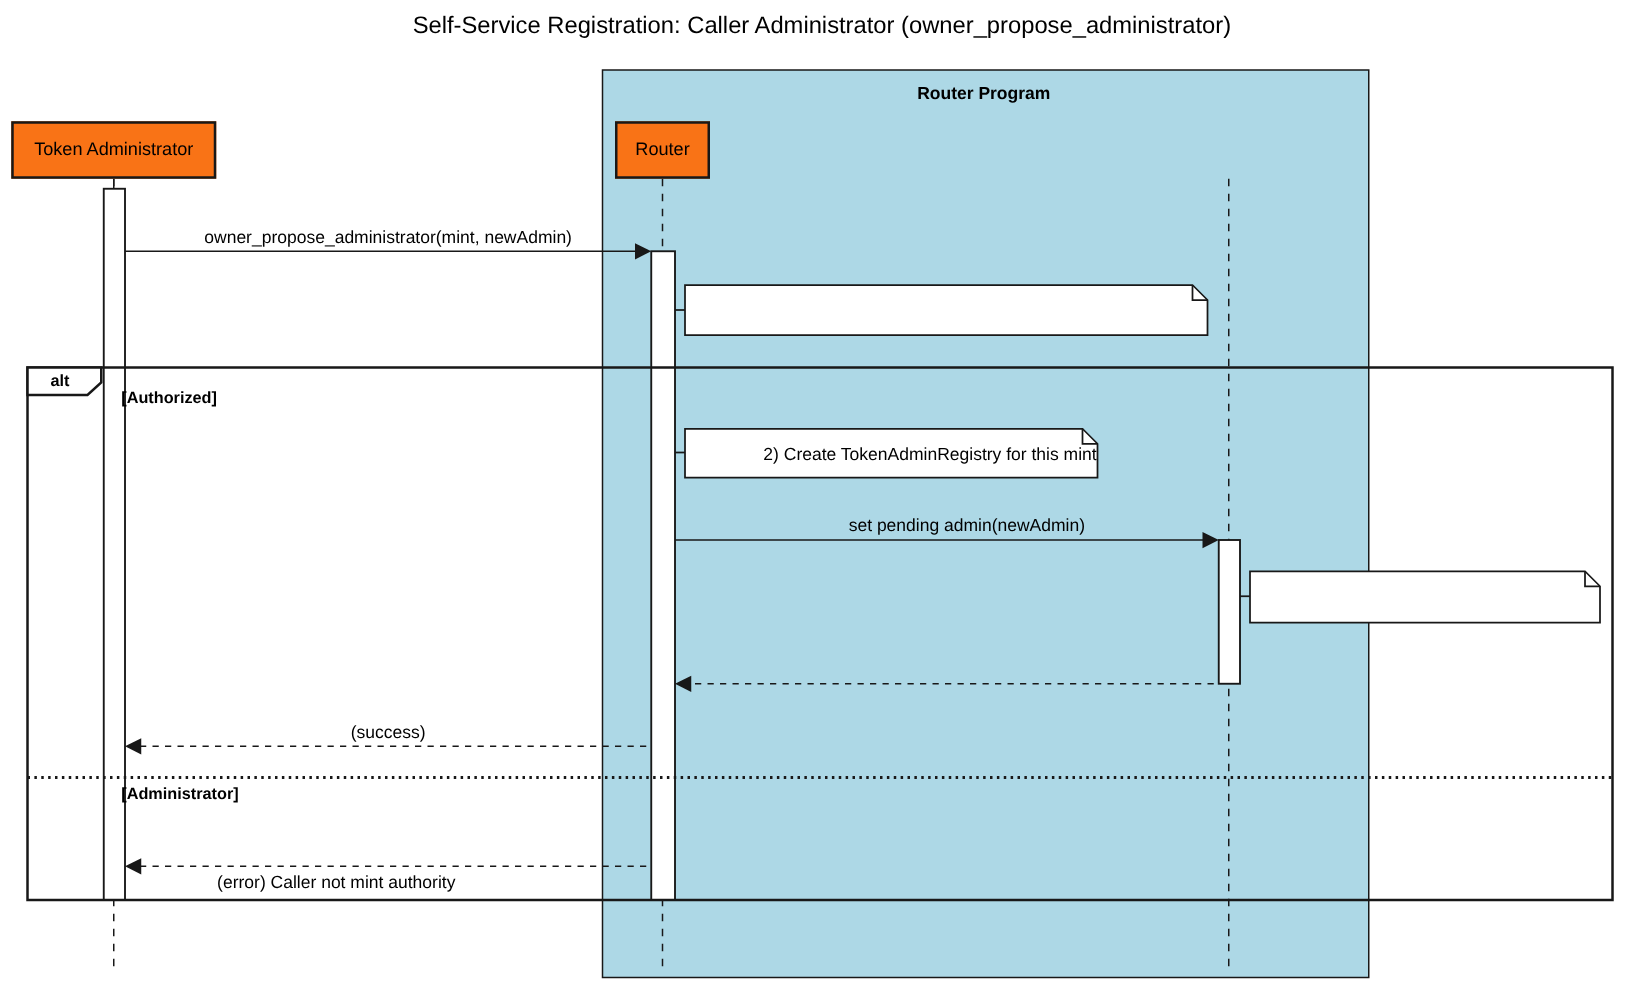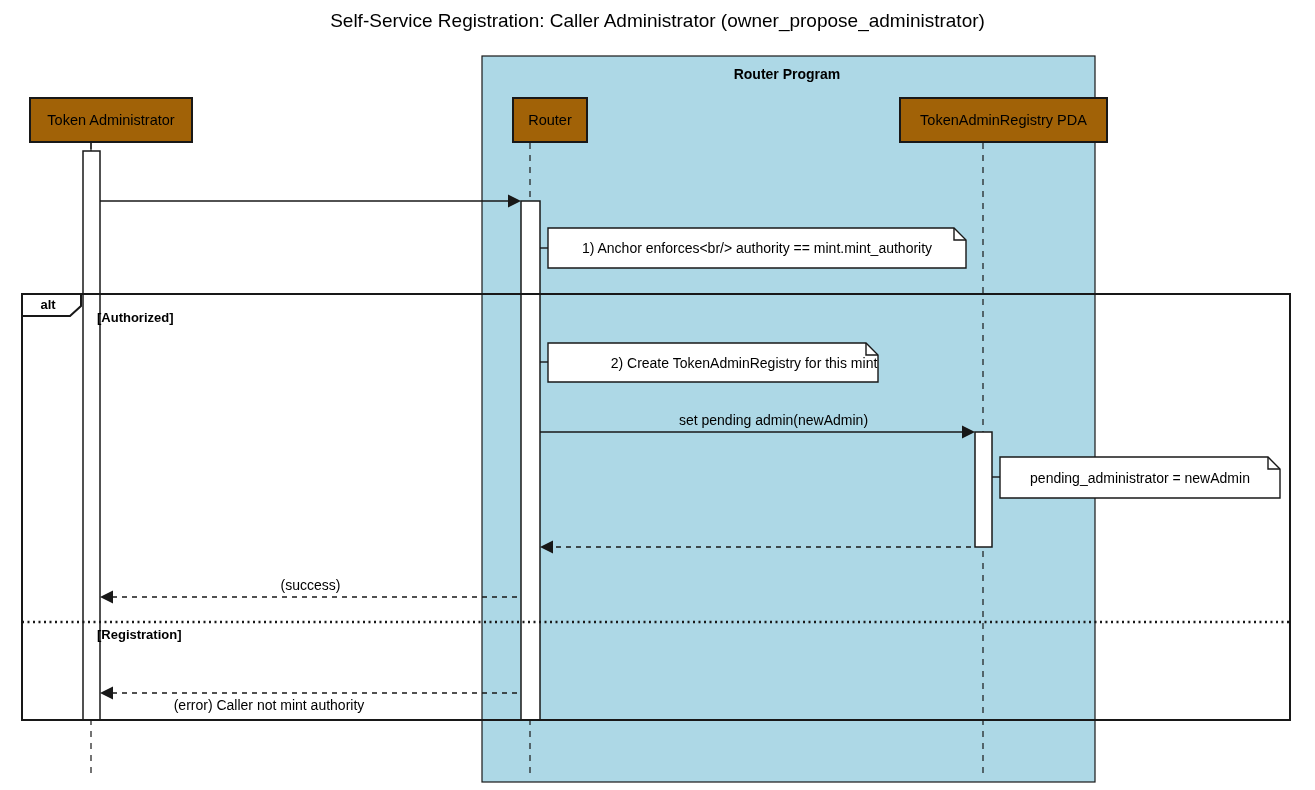--- a/index.html
+++ b/index.html
@@ -1,23 +1,23 @@
 <!DOCTYPE html>
 <html><head>
 <meta charset="utf-8">
 <style>
   html,body{margin:0;padding:0;background:#ffffff;}
   .canvas{position:relative;width:1315px;height:790px;background:#ffffff;
           font-family:"Liberation Sans",sans-serif;color:#000000;overflow:hidden;}
   .abs{position:absolute;}
   .title{top:10px;left:0;width:1315px;text-align:center;font-size:19px;}
   .container-label{left:482px;top:66px;width:610px;text-align:center;font-weight:bold;font-size:14px;}
-  .participant{top:97px;height:46px;background:#a16207;border:2.5px solid #181818;
+  .participant{top:97px;height:46px;background:#f97316;border:2.5px solid #181818;
                display:flex;align-items:center;justify-content:center;font-size:14.5px;
-               box-sizing:border-box;margin-left:20px;}
+               box-sizing:border-box;}
   .msg-label{font-size:14px;text-align:center;white-space:nowrap;}
   .note-text{font-size:14px;text-align:center;display:flex;align-items:center;justify-content:center;white-space:nowrap;}
   .alt-op{font-weight:bold;font-size:13px;text-align:center;}
   .guard{font-weight:bold;font-size:13px;white-space:nowrap;}
   svg{position:absolute;top:0;left:0;}
 </style>
 </head>
 <body>
 
 <div class="canvas">
@@ -78,29 +78,25 @@
   <div class="abs title">Self-Service Registration: Caller Administrator (owner_propose_administrator)</div>
 
   <div class="abs container-label">Router Program</div>
 
   <div class="abs participant" style="left:9px;width:164px;">
     <span>Token Administrator</span>
   </div>
   <div class="abs participant" style="left:492px;width:76px;">
     <span>Router</span>
   </div>
-  <div class="abs participant" style="left:879px;width:209px;">
-    <span>TokenAdminRegistry PDA</span>
-  </div>
 
+  <div class="abs msg-label" style="left:100px;top:181px;width:421px;">owner_propose_administrator(mint, newAdmin)</div>
   <div class="abs msg-label" style="left:540px;top:412px;width:435px;padding-left:16px;">set pending admin(newAdmin)</div>
   <div class="abs msg-label" style="left:100px;top:577px;width:421px;">(success)</div>
   <div class="abs msg-label" style="left:100px;top:673px;width:338px;margin-top:24px;">(error) Caller not mint authority</div>
 
-  <div class="abs note-text" style="left:548px;top:228px;width:418px;height:40px;">1) Anchor enforces&lt;br/&gt; authority == mint.mint_authority</div>
   <div class="abs note-text" style="left:548px;top:343px;width:392px;height:39px;">2) Create TokenAdminRegistry for this mint</div>
-  <div class="abs note-text" style="left:1000px;top:457px;width:280px;height:41px;">pending_administrator = newAdmin</div>
 
   <div class="abs alt-op" style="left:22px;top:297px;width:52px;">alt</div>
   <div class="abs guard" style="left:97px;top:310px;">[Authorized]</div>
-  <div class="abs guard" style="left:97px;top:627px;">[Registration]</div>
+  <div class="abs guard" style="left:97px;top:627px;">[Administrator]</div>
 
 </div>
 
 </body></html>

